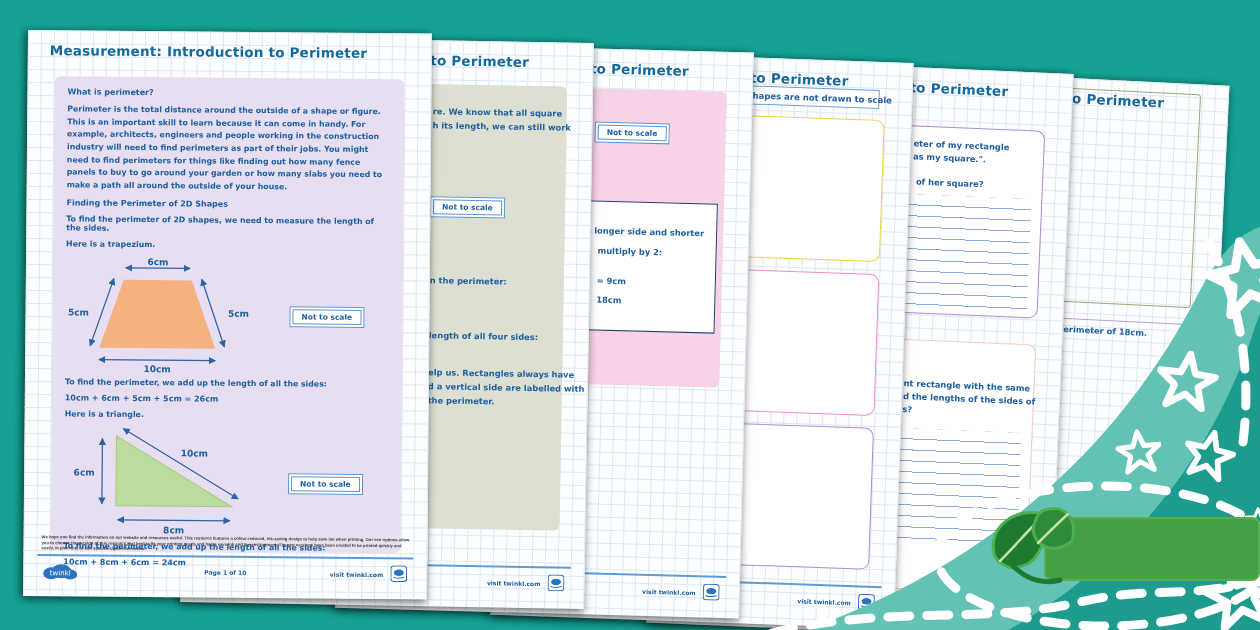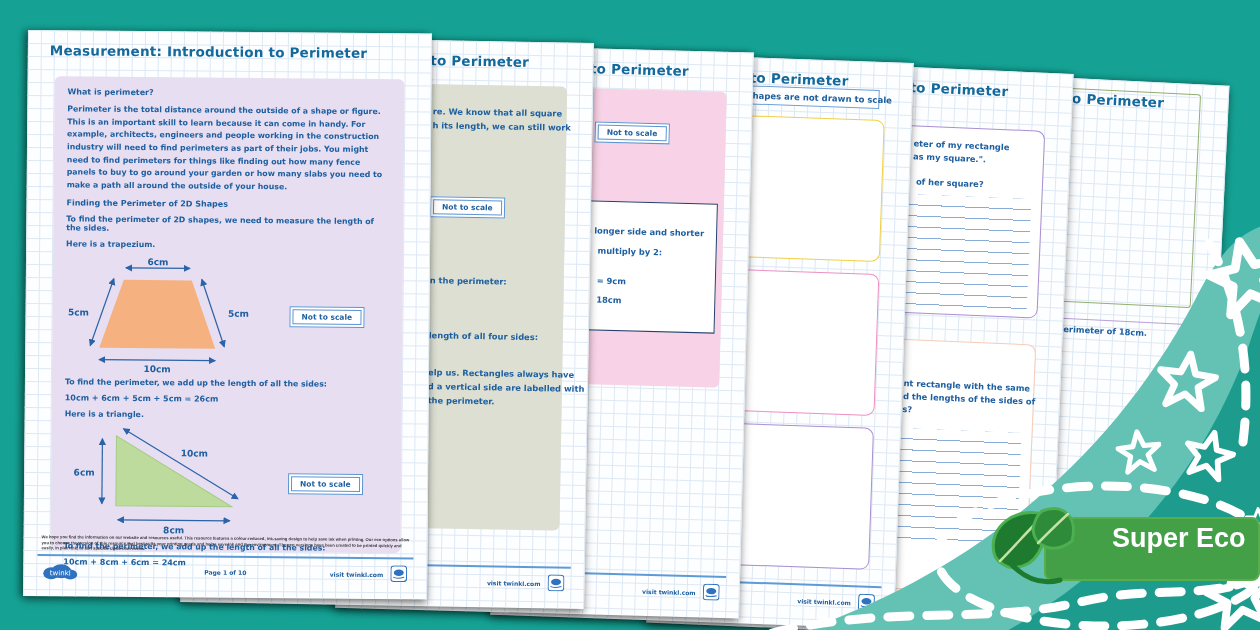--- a/index.html
+++ b/index.html
@@ -250,21 +250,20 @@
 
   <use href="#star" x="1206" y="236" width="82" height="82" transform="rotate(-12 1247 277)"></use>
   <use href="#star" x="1156" y="350" width="62" height="62" transform="rotate(8 1187 381)"></use>
   <use href="#star" x="1116" y="429" width="46" height="46" transform="rotate(-6 1139 452)"></use>
   <use href="#star" x="1183" y="429" width="52" height="52" transform="rotate(14 1209 455)"></use>
   <use href="#star" x="1204" y="559" width="72" height="72" transform="rotate(-10 1240 595)"></use>
   <use href="#star" x="1245" y="507" width="26" height="26"></use>
 </svg>
 
 <div class="badge">
-  <div class="t1">Super Eco</div>
   <svg class="leaf" width="92" height="102" viewBox="0 0 92 102">
     <path d="M10 52 C 4 24, 34 6, 58 13 C 66 42, 52 70, 24 66 C 15 62, 11 58, 10 52 Z" fill="#1e7a2e" stroke="#4caf50" stroke-width="3"></path>
     <path d="M16 60 C 28 48, 42 32, 54 20" stroke="#c5e1a5" stroke-width="2.5" fill="none" stroke-linecap="round"></path>
     <path d="M58 10 C 80 2, 94 16, 88 40 C 70 54, 50 46, 49 28 C 51 18, 54 13, 58 10 Z" fill="#2e8b3a" stroke="#4caf50" stroke-width="3"></path>
     <path d="M54 42 C 64 32, 74 22, 84 13" stroke="#c5e1a5" stroke-width="2.5" fill="none" stroke-linecap="round"></path>
     <path d="M28 64 C 42 78, 58 84, 76 79" stroke="#1e7a2e" stroke-width="5" fill="none" stroke-linecap="round"></path>
   </svg>
 </div>
 
 </body></html>

